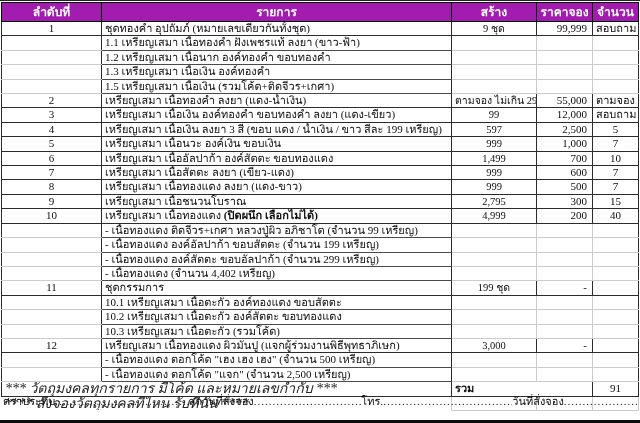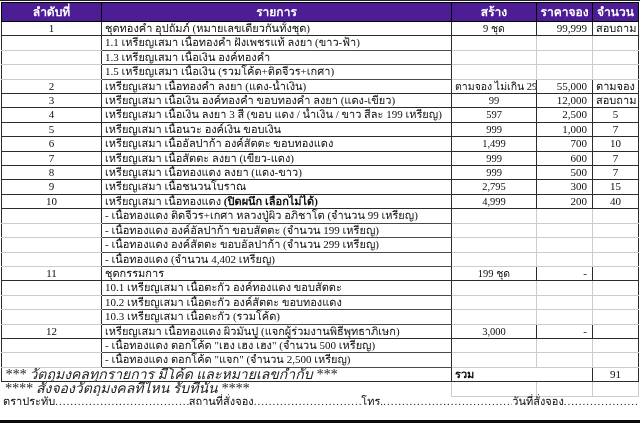--- a/index.html
+++ b/index.html
@@ -10,21 +10,21 @@
   }
   table.sheet{
     border-collapse:collapse;table-layout:fixed;
     position:absolute;top:1px;left:1px;width:637px;
   }
   td{
     height:13.4px;line-height:13.4px;font-size:11px;
     padding:0 3px;overflow:hidden;white-space:nowrap;vertical-align:middle;
   }
   thead td{
-    background:#4c1d95;color:#ffffff;font-weight:bold;text-align:center;
+    background:#a21caf;color:#ffffff;font-weight:bold;text-align:center;
     height:18px;line-height:18px;font-size:12px;border:1px solid #000;
   }
   
   .c-no{text-align:center;}
   .c-item{text-align:left;}
   .c-made{text-align:center;font-size:10.5px;}
   .c-price{text-align:right;padding-right:5px;}
   .c-qty{text-align:center;}
   
   .r-main td{border:1px solid #2b2b2b;}
@@ -91,20 +91,27 @@
         </tr>
         <tr class="r-sub">
           <td class="c-no"></td>
           <td class="c-item">1.1 เหรียญเสมา เนื้อทองคำ ฝังเพชรแท้  ลงยา (ขาว-ฟ้า)</td>
           <td class="c-made"></td>
           <td class="c-price"></td>
           <td class="c-qty"></td>
         </tr>
         <tr class="r-sub">
           <td class="c-no"></td>
+          <td class="c-item">1.2 เหรียญเสมา เนื้อนาก องค์ทองคำ ขอบทองคำ</td>
+          <td class="c-made"></td>
+          <td class="c-price"></td>
+          <td class="c-qty"></td>
+        </tr>
+        <tr class="r-sub">
+          <td class="c-no"></td>
           <td class="c-item">1.3 เหรียญเสมา เนื้อเงิน องค์ทองคำ</td>
           <td class="c-made"></td>
           <td class="c-price"></td>
           <td class="c-qty"></td>
         </tr>
         <tr class="r-sub">
           <td class="c-no"></td>
           <td class="c-item">1.5 เหรียญเสมา เนื้อเงิน (รวมโค้ด+ติดจีวร+เกศา)</td>
           <td class="c-made"></td>
           <td class="c-price"></td>

